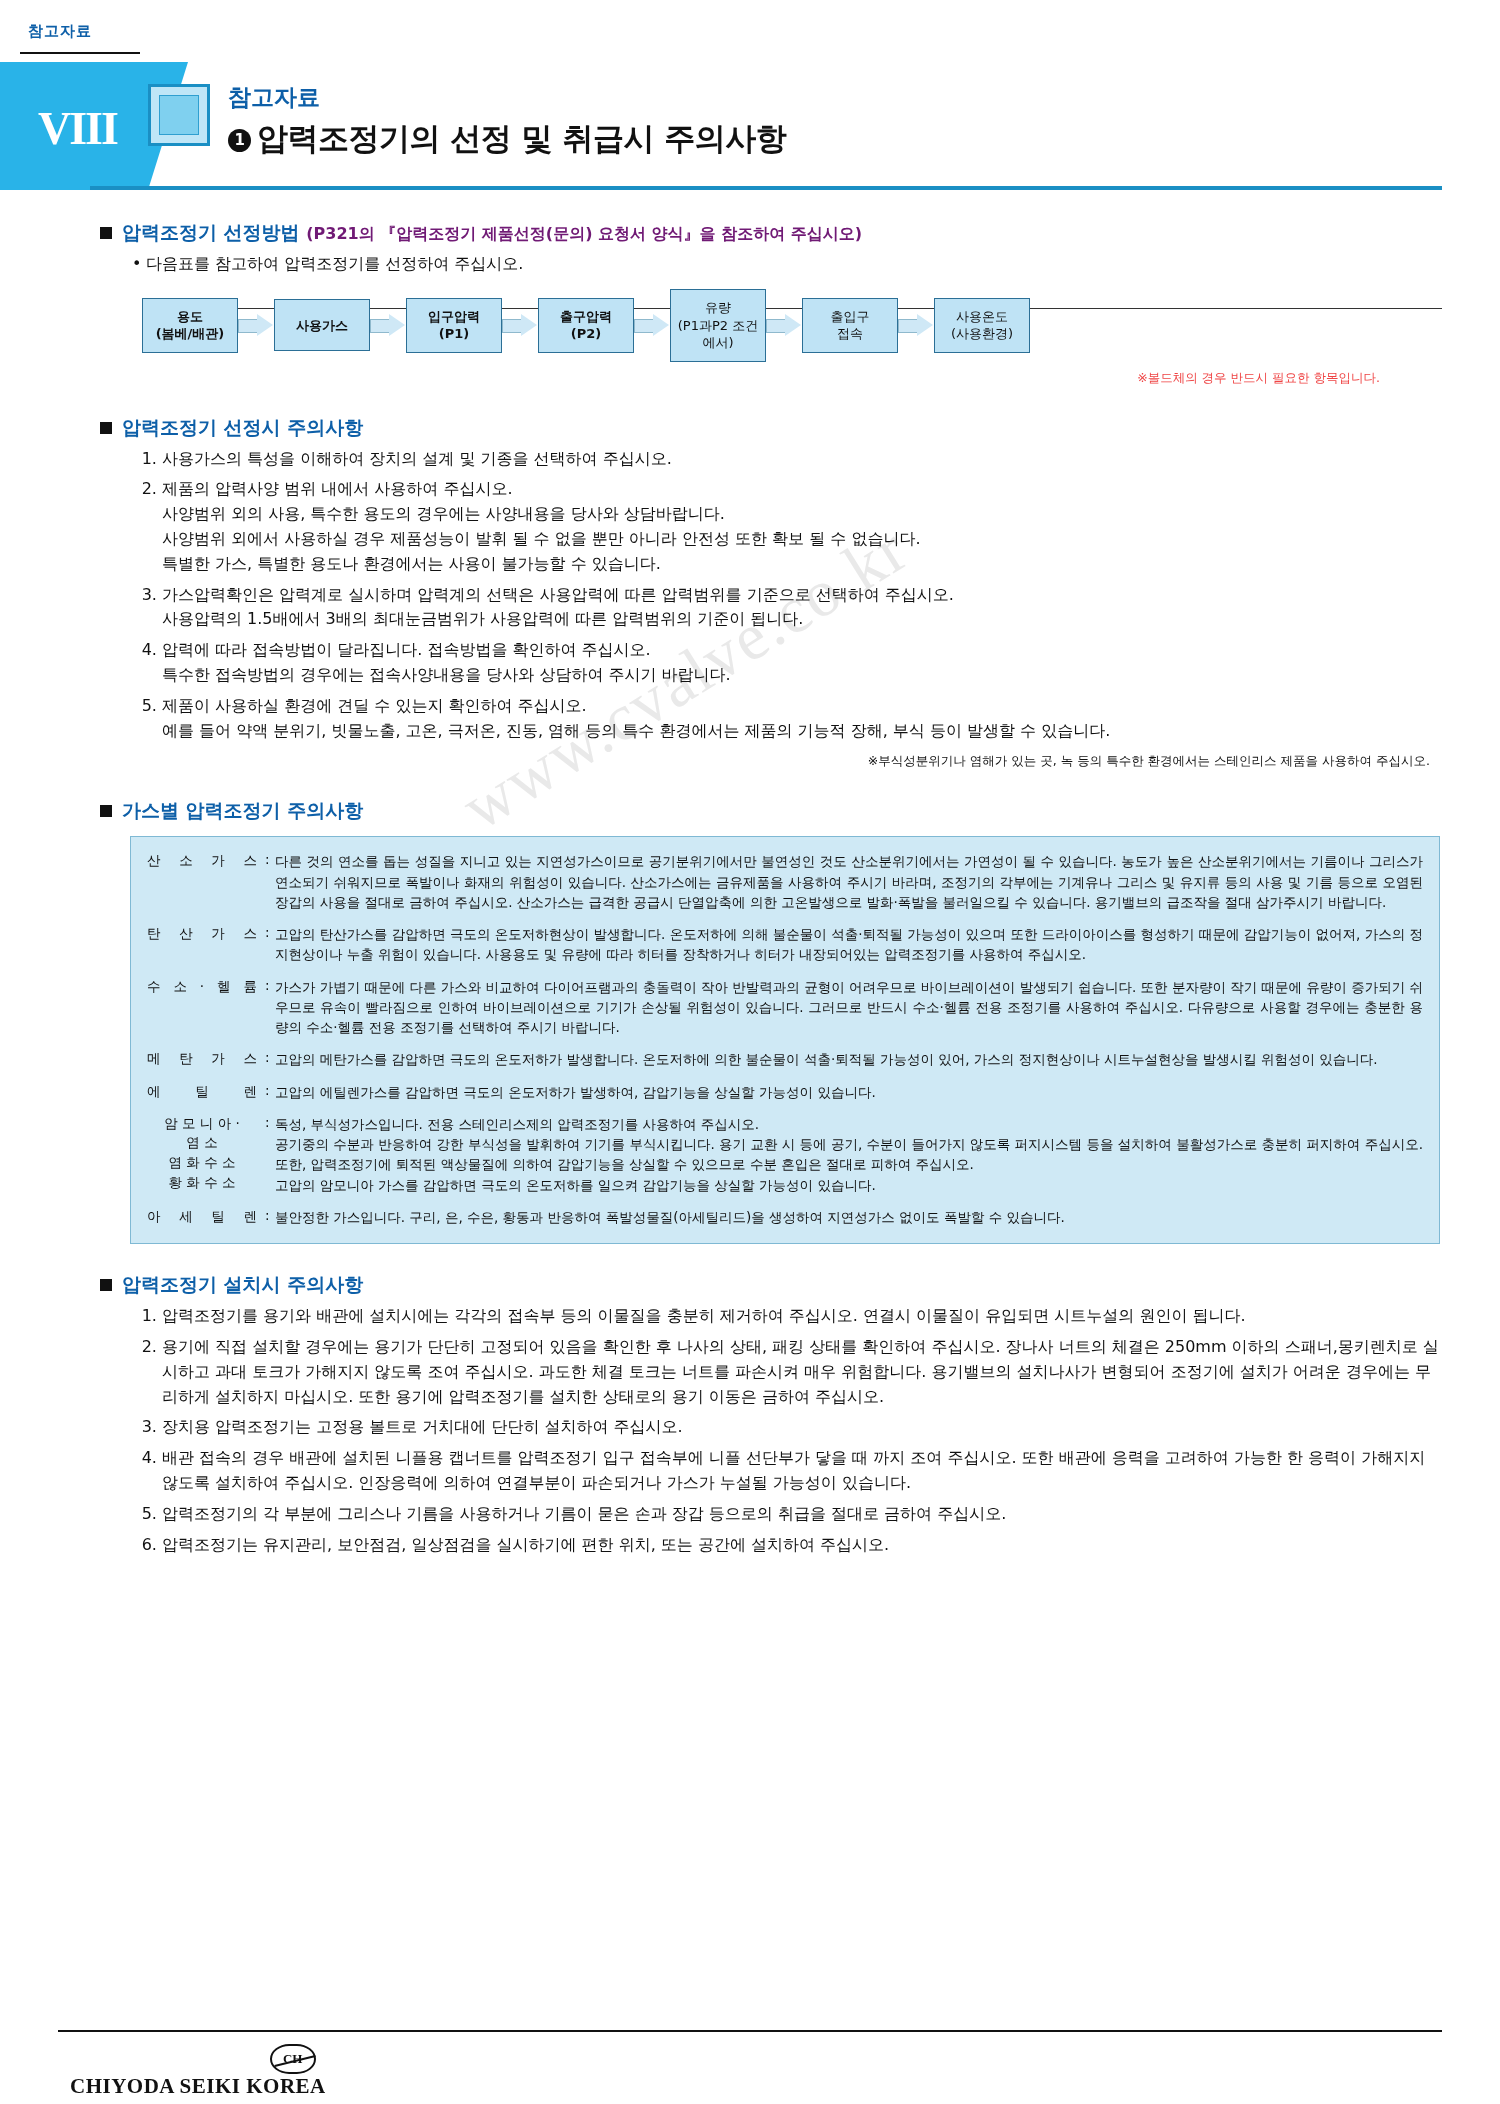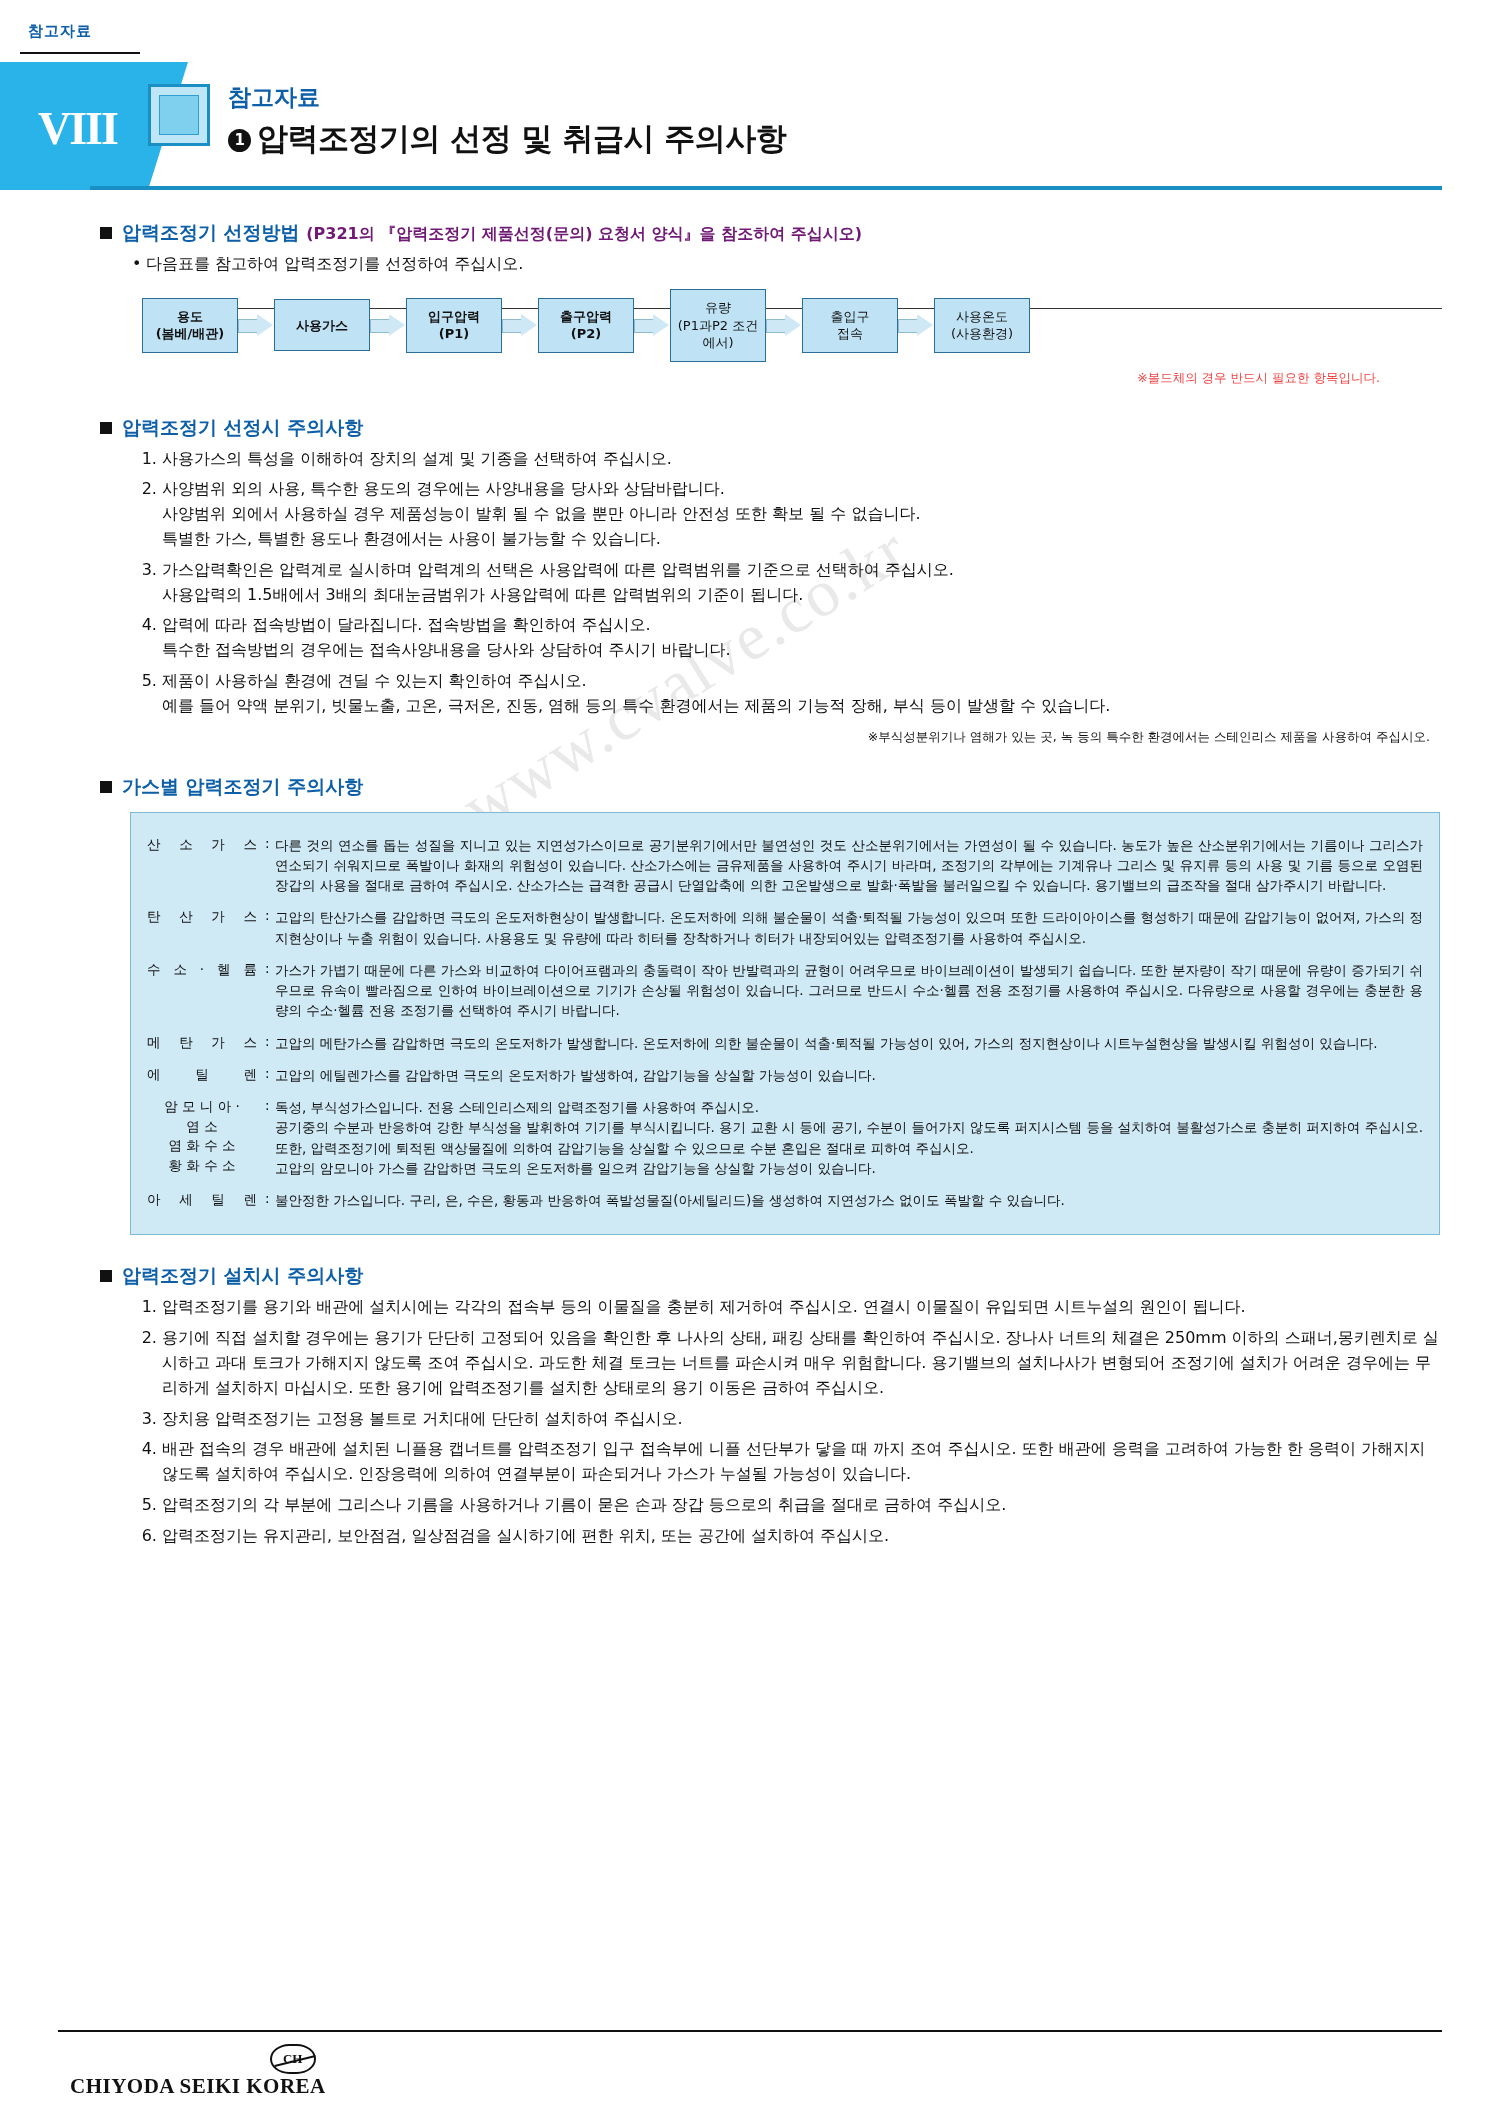--- a/index.html
+++ b/index.html
@@ -148,21 +148,21 @@
   ol.num { margin:6px 0 0 40px; padding:0 0 0 22px; }
   ol.num > li { font-size:16px; margin:6px 0; line-height:1.55; }
   ol.num > li div { line-height:1.55; }
   .note-right { text-align:right; font-size:12.5px; margin:10px 10px 0 0; }
 
   
   .gas-wrap {
     background:#cfe9f5;
     border:1px solid #7fb9d4;
     margin:12px 0 0 30px;
-    padding:22px 16px;
+    padding:14px 16px;
   }
   .gas-row { display:flex; margin-bottom:12px; }
   .gas-row:last-child { margin-bottom:2px; }
   .gas-name {
     width:118px; flex:0 0 auto;
     font-size:13.5px; line-height:1.45;
     text-align:justify; text-align-last:justify;
     padding-right:8px;
   }
   .gas-name.multi { text-align:center; text-align-last:center; }
@@ -272,20 +272,21 @@
 
     <div class="sect-h">
       <span class="sq"></span>
       <span>압력조정기 선정시 주의사항</span>
     </div>
     <ol class="num">
       <li>
         <div>사용가스의 특성을 이해하여 장치의 설계 및 기종을 선택하여 주십시오.</div>
       </li>
       <li>
+        <div>제품의 압력사양 범위 내에서 사용하여 주십시오.</div>
         <div>사양범위 외의 사용, 특수한 용도의 경우에는 사양내용을 당사와 상담바랍니다.</div>
         <div>사양범위 외에서 사용하실 경우 제품성능이 발휘 될 수 없을 뿐만 아니라 안전성 또한 확보 될 수 없습니다.</div>
         <div>특별한 가스, 특별한 용도나 환경에서는 사용이 불가능할 수 있습니다.</div>
       </li>
       <li>
         <div>가스압력확인은 압력계로 실시하며 압력계의 선택은 사용압력에 따른 압력범위를 기준으로 선택하여 주십시오.</div>
         <div>사용압력의 1.5배에서 3배의 최대눈금범위가 사용압력에 따른 압력범위의 기준이 됩니다.</div>
       </li>
       <li>
         <div>압력에 따라 접속방법이 달라집니다. 접속방법을 확인하여 주십시오.</div>

